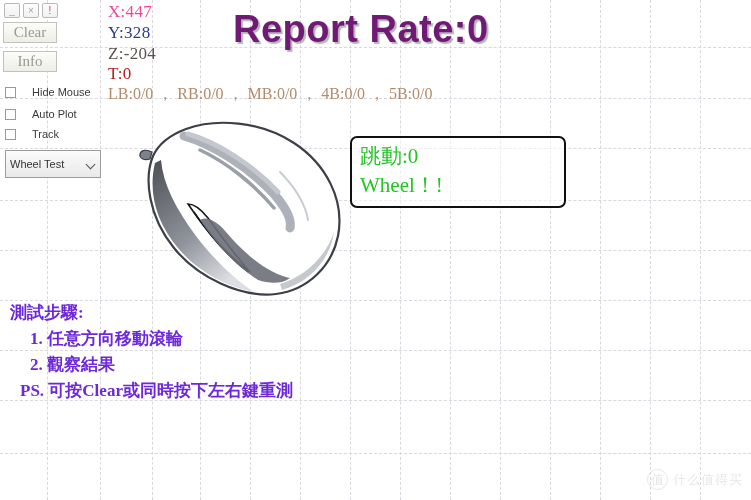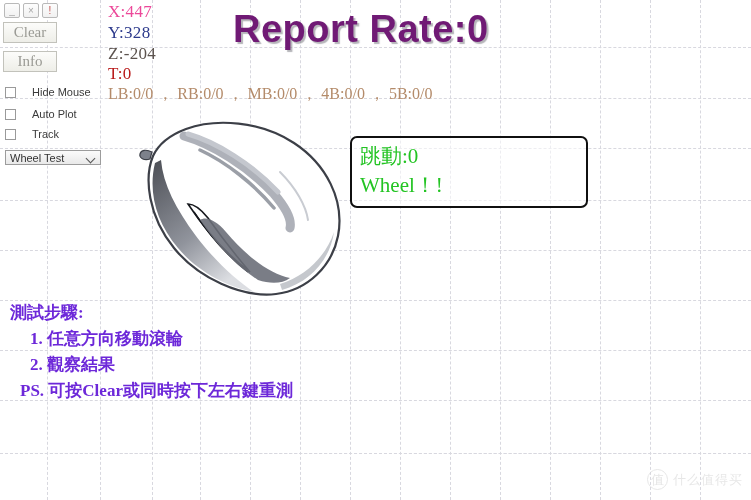--- a/index.html
+++ b/index.html
@@ -112,21 +112,21 @@
   }
   #chk-hide  { top: 86px; }
   #chk-auto  { top: 108px; }
   #chk-track { top: 128px; }
 
   
   #mode-select {
     position: absolute;
     left: 5px; top: 150px;
     width: 96px;
-    height: 15px;
+    height: 28px;
     border: 1px solid #9c9c9c;
     background: linear-gradient(#fbfbfb, #e9e9e9);
     box-sizing: border-box;
     display: flex;
     align-items: center;
     padding: 0 4px;
     cursor: pointer;
   }
   #mode-select .sel-text {
     font-size: 11px;
@@ -181,21 +181,21 @@
     color: #701a75;
     text-shadow: 2px 2px 1px rgba(120,120,128,0.55);
     white-space: nowrap;
     letter-spacing: 0.5px;
   }
 
   
   #result-box {
     position: absolute;
     left: 350px; top: 136px;
-    width: 238px; height: 72px;
+    width: 216px; height: 72px;
     border: 2px solid #101010;
     border-radius: 7px;
     background: rgba(255,255,255,0.55);
     box-sizing: border-box;
     padding: 4px 0 0 8px;
   }
   .result-line {
     font-family: "Liberation Serif", serif;
     font-size: 21px;
     color: #23c423;

